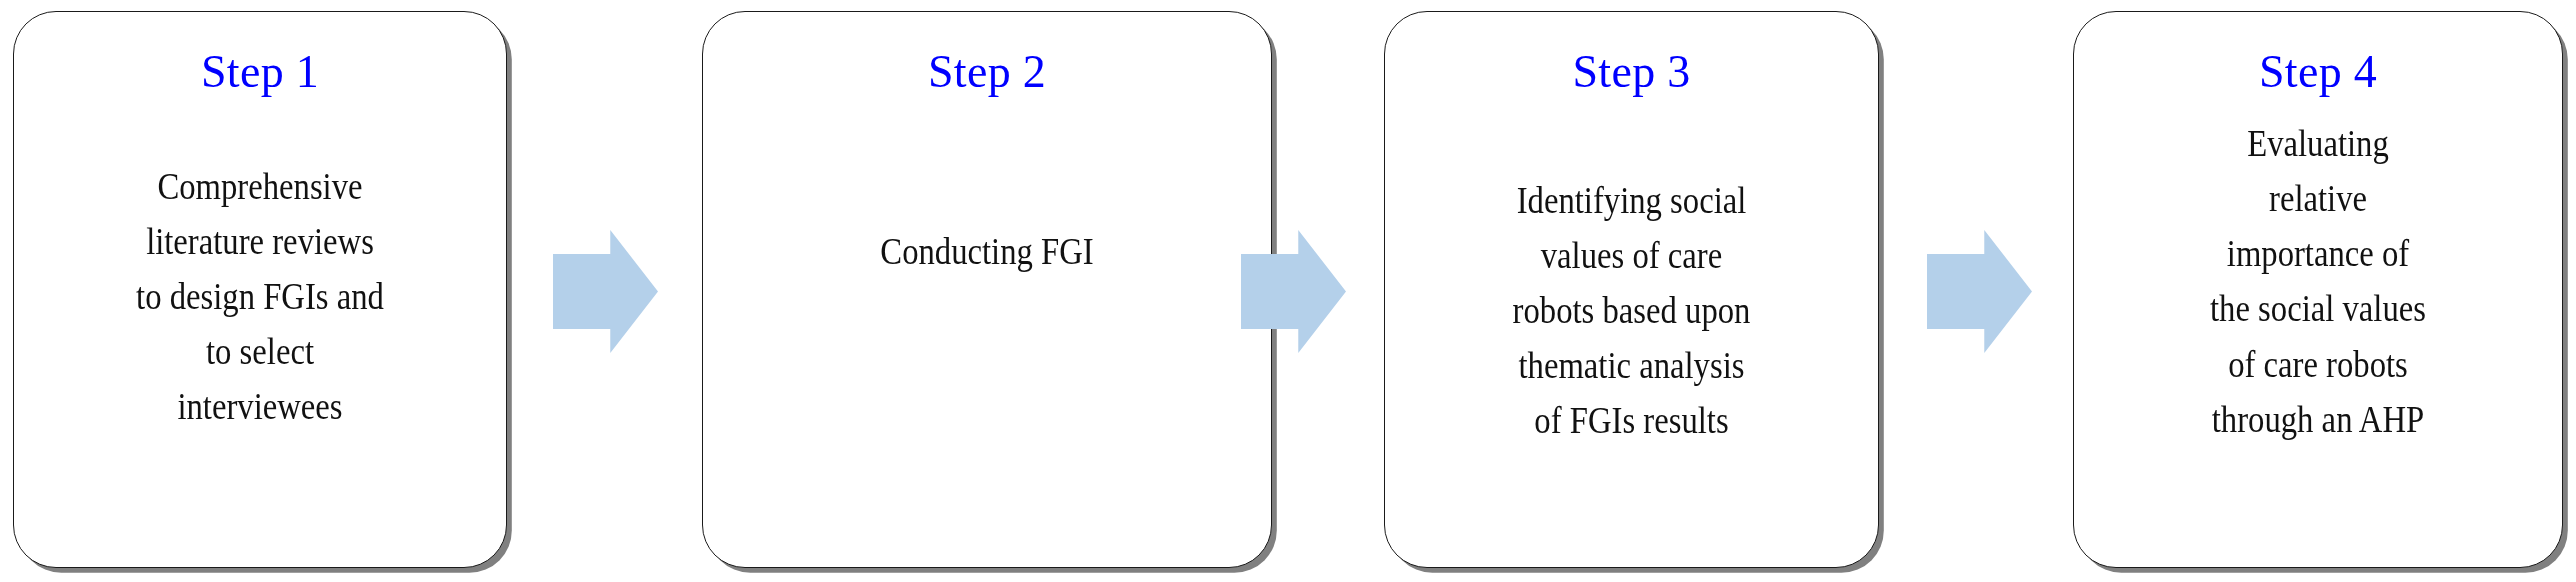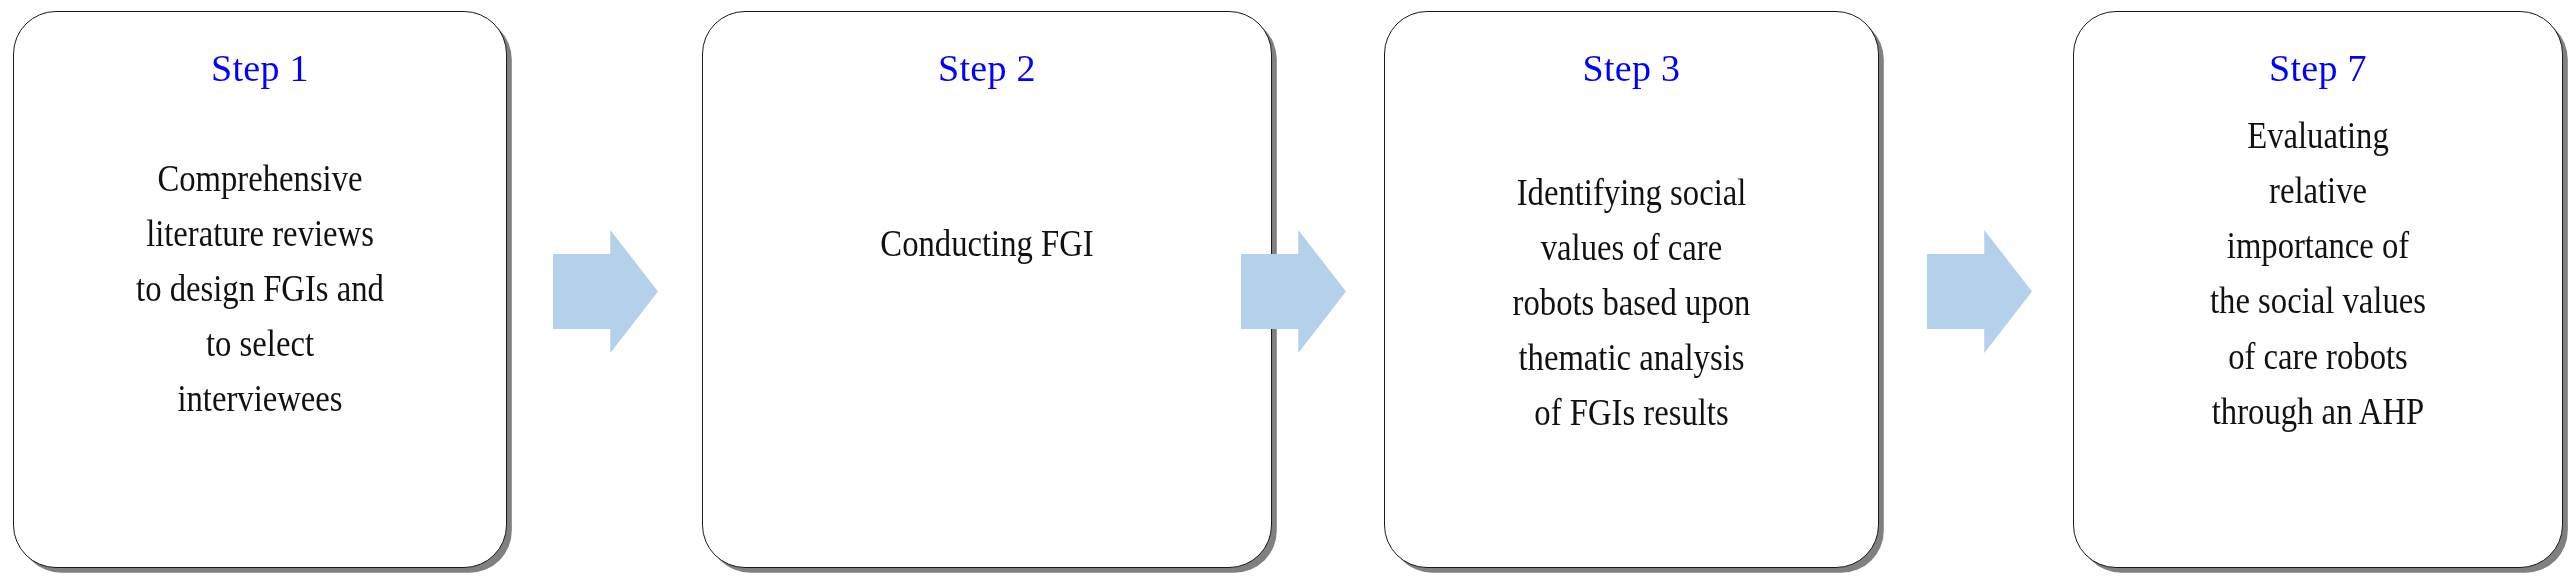--- a/index.html
+++ b/index.html
@@ -36,21 +36,21 @@
     align-items: center;
   }
 
   .step-box.b1 { left: 13px;   width: 494px; }
   .step-box.b2 { left: 702px; width: 570px; }
   .step-box.b3 { left: 1384px; width: 495px; }
   .step-box.b4 { left: 2073px; width: 490px; }
 
   .step-title {
     color: #0000ff;
-    font-size: 38px;
+    font-size: 46px;
     line-height: 1.0;
     text-align: center;
     white-space: nowrap;
     margin-top: 37px;
     letter-spacing: 0.3px;
   }
 
   .step-body {
     color: #111111;
     font-size: 38px;
@@ -123,21 +123,21 @@
 of FGIs results</div>
   </div>
 
   <div class="arrow a3">
     <svg viewBox="0 0 176 206" preserveAspectRatio="none" aria-hidden="true">
       <polygon points="0,40 96,40 96,0 176,103 96,206 96,166 0,166" fill="#B4D0EA"></polygon>
     </svg>
   </div>
 
   <div class="step-box b4" style="border-color: rgb(26, 26, 26); box-shadow: rgb(128, 128, 128) 5.4px 5.4px 0px -0.6px;">
-    <div class="step-title" style="color: rgb(0, 0, 255);">Step 7</div>
+    <div class="step-title" style="color: rgb(0, 0, 255);">Step 4</div>
     <div class="step-body" style="color: rgb(17, 17, 17);">Evaluating
 relative
 importance of
 the social values
 of care robots
 through an AHP</div>
   </div>
 
 </div>
 

